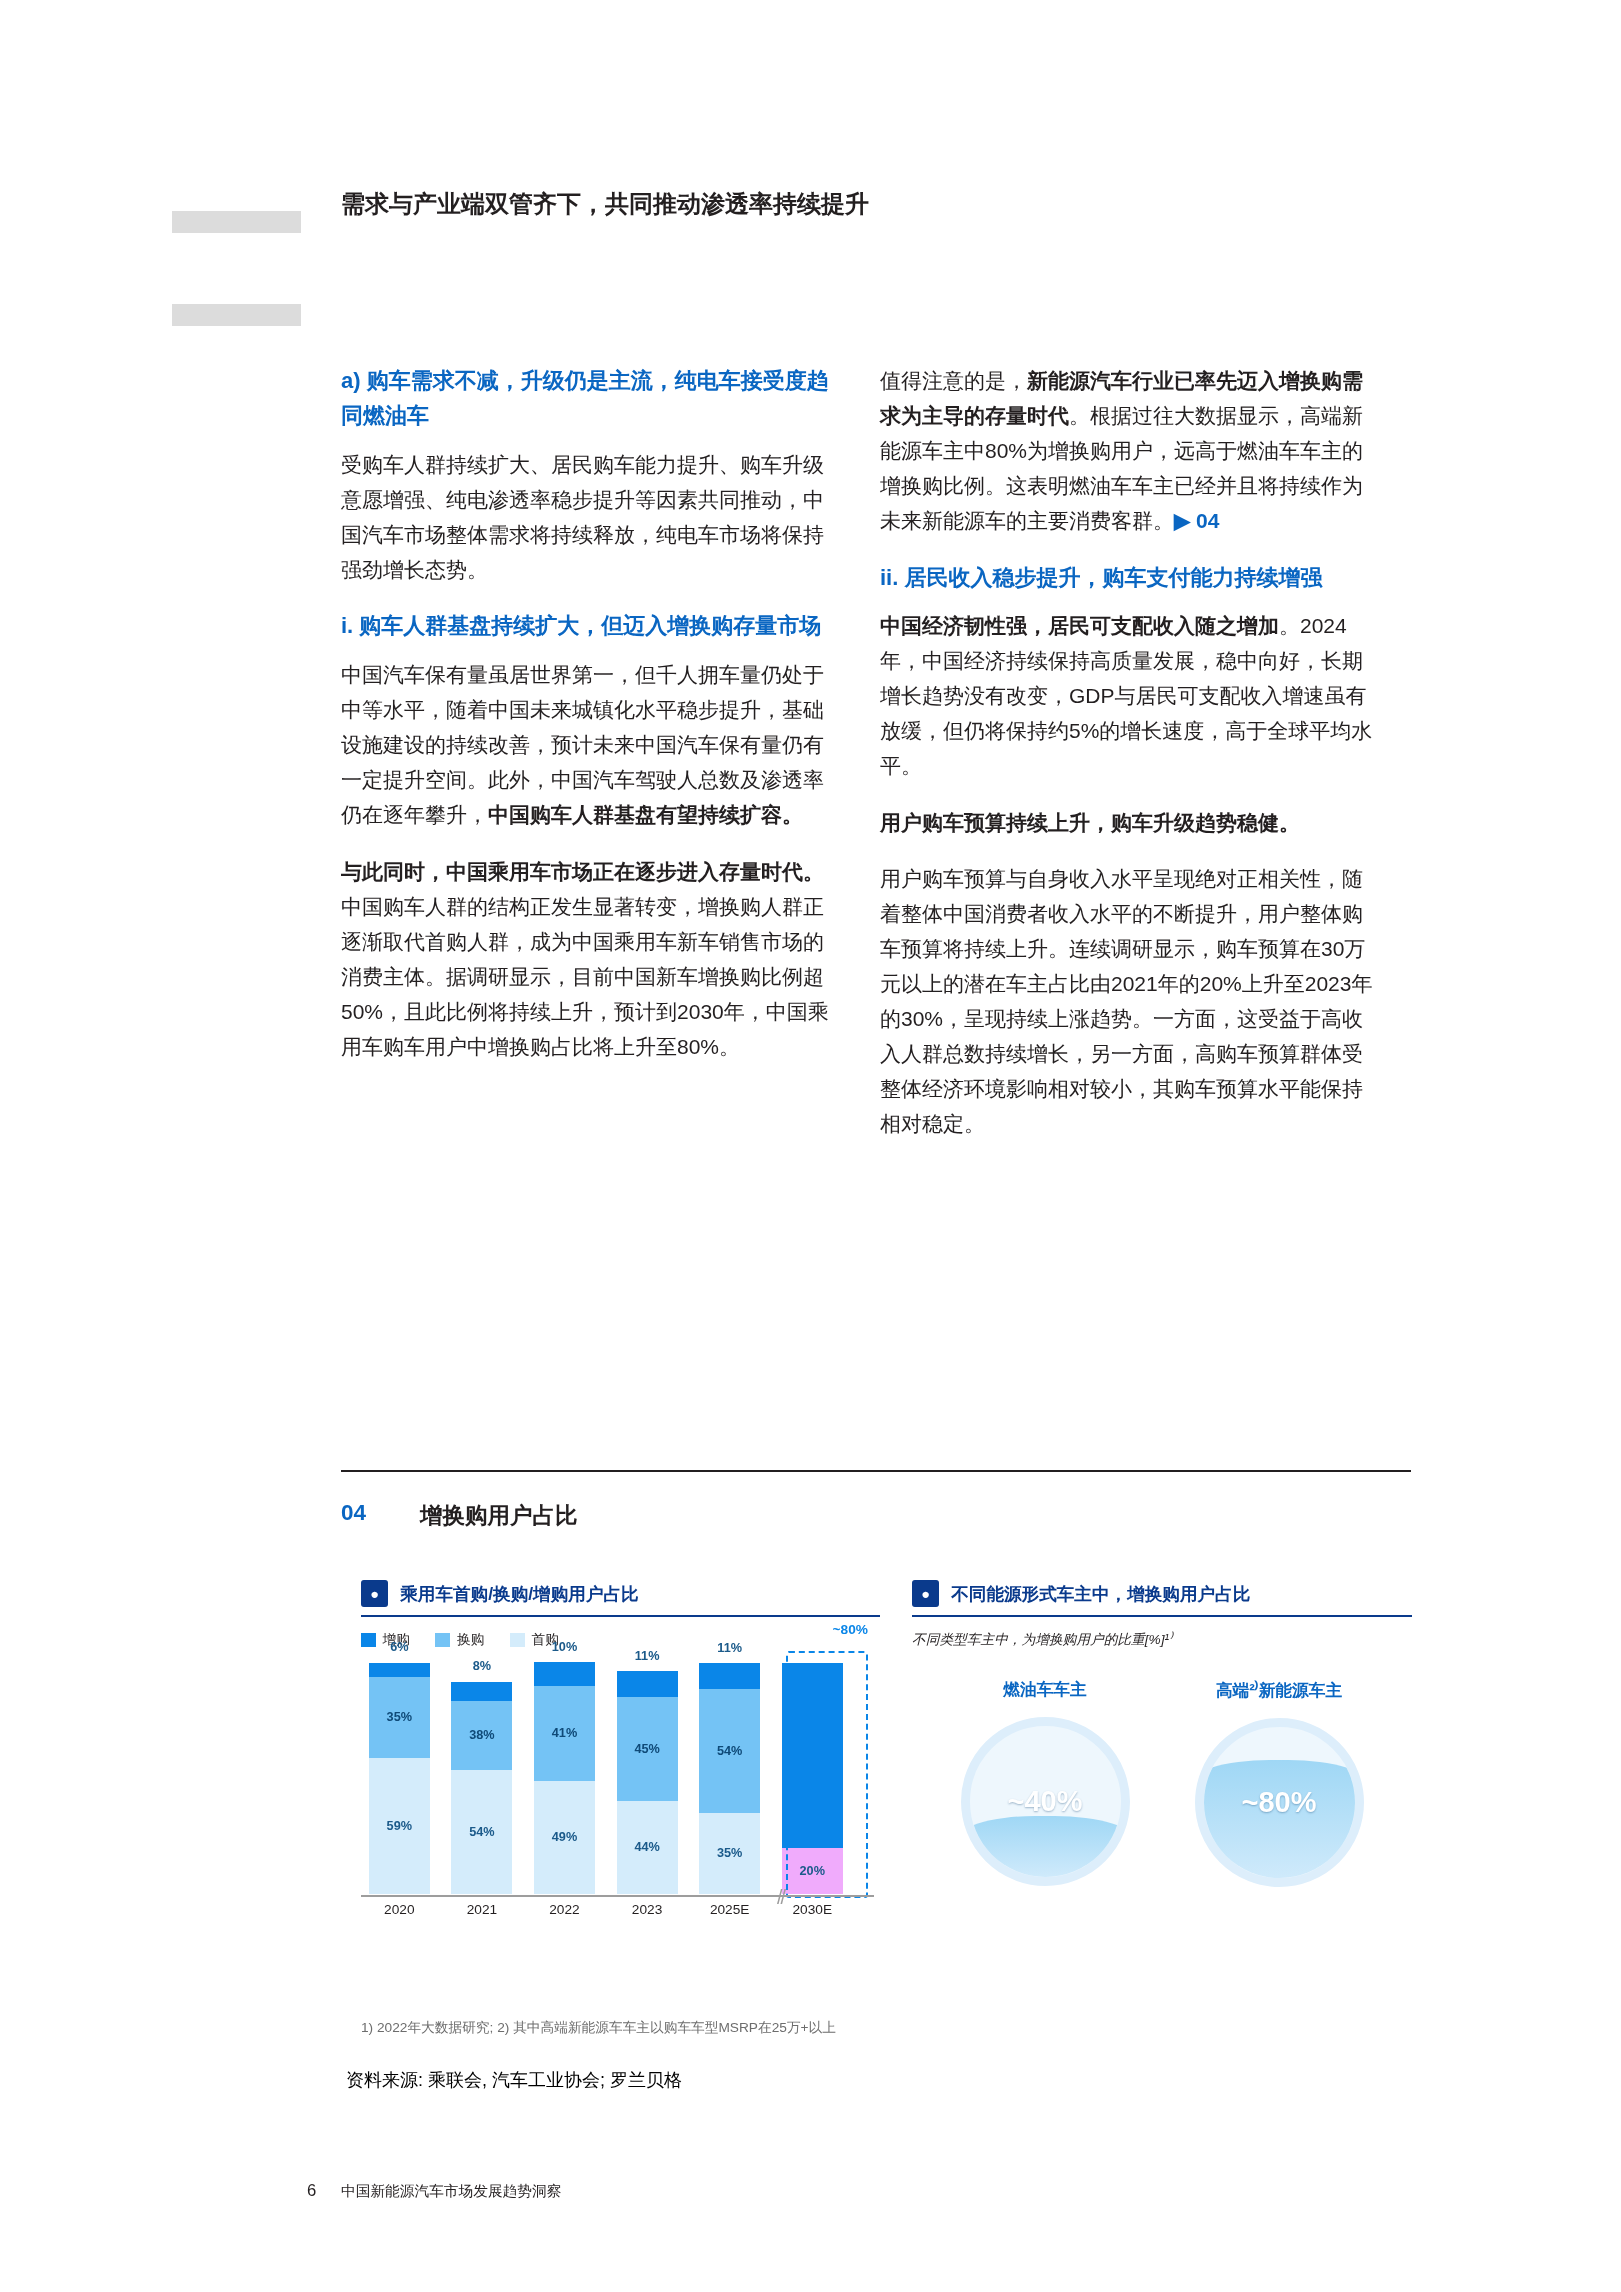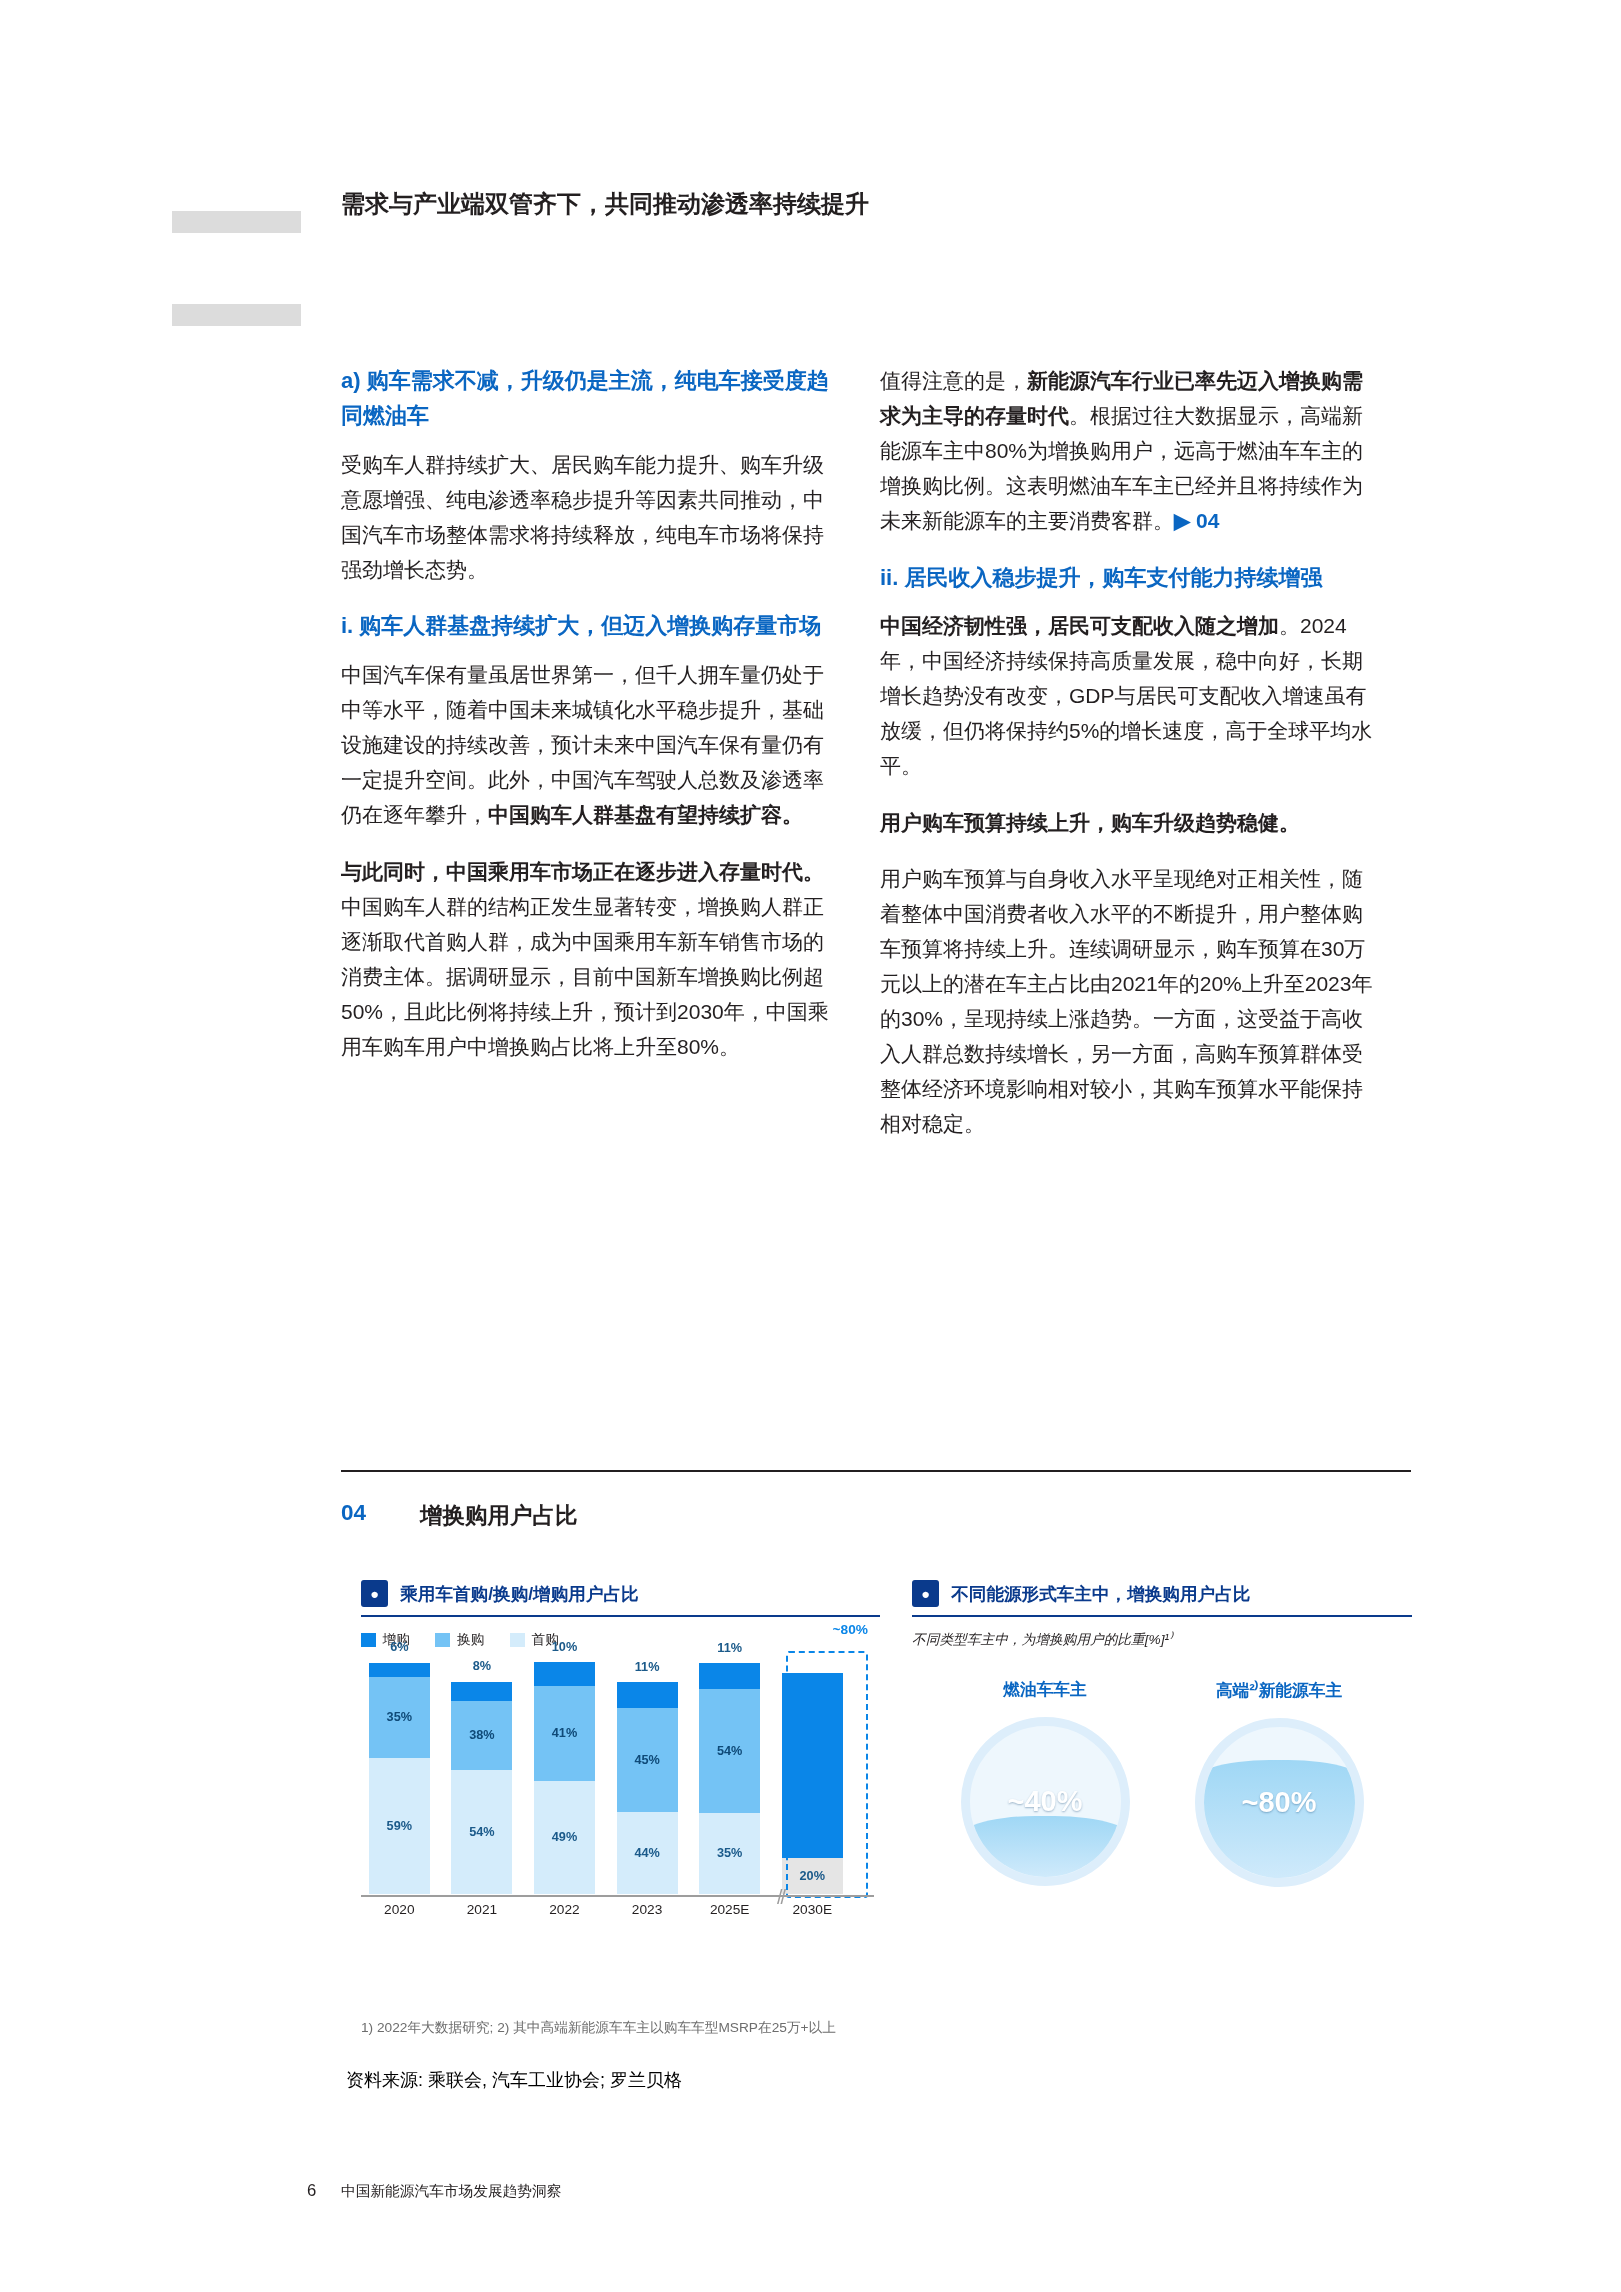--- a/index.html
+++ b/index.html
@@ -196,40 +196,40 @@
             </div>
         </div>
 
         <div class="bar">
           <div class="seg a" style="height:25.5px;background:#0a86e8;">
               <span style="top:-14.7px;color:#1b5a8a;">11%</span>
             </div>
           <div class="seg b" style="height:104px;background:#74c3f5;">
               <span>45%</span>
             </div>
-          <div class="seg c" style="height:82px;background:#d4ecfb;">
+          <div class="seg c" style="height:93px;background:#d4ecfb;">
               <span>44%</span>
             </div>
         </div>
 
         <div class="bar">
           <div class="seg a" style="height:25.5px;background:#0a86e8;">
               <span style="top:-14.7px;color:#1b5a8a;">11%</span>
             </div>
           <div class="seg b" style="height:124px;background:#74c3f5;">
               <span>54%</span>
             </div>
           <div class="seg c" style="height:81px;background:#d4ecfb;">
               <span>35%</span>
             </div>
         </div>
 
         <div class="bar">
           <div class="seg a" style="height:185px;background:#0a86e8;"></div>
-          <div class="seg c" style="height:36px;background:#e5e5e5;">
+          <div class="seg c" style="height:46px;background:#f0abfc;">
               <span>20%</span>
             </div>
         </div>
 
       </div>
 
       <div class="dashbox">
         <div class="dash-note">~80%</div>
       </div>
       <div class="breaker">//</div>

